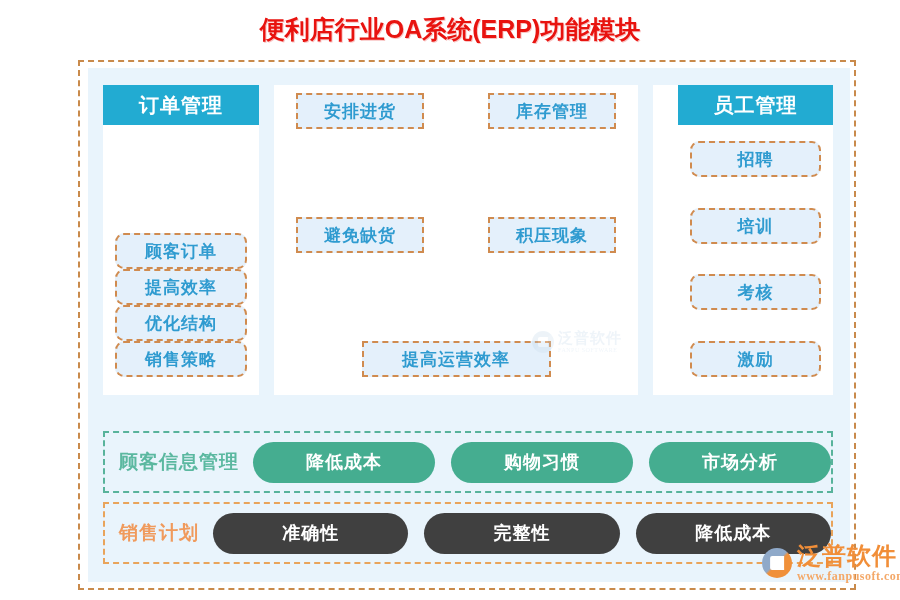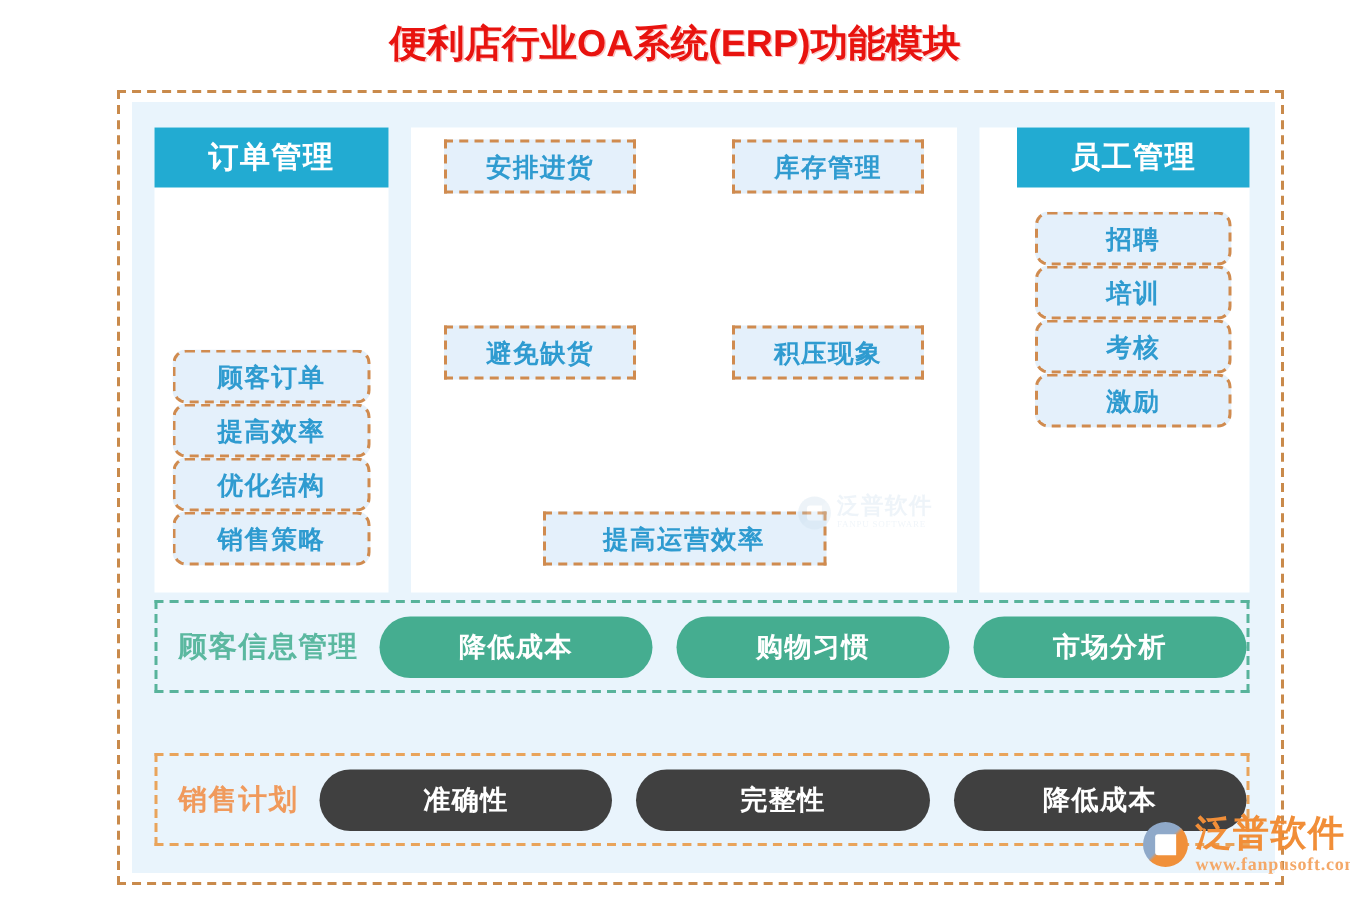--- a/index.html
+++ b/index.html
@@ -104,21 +104,21 @@
     height: 36px;
     box-sizing: border-box;
     letter-spacing: 1px;
   }
   .chip.round { border-radius: 9px; }
   .chip.square { border-radius: 0; }
 
   .col-orders .col-body { justify-content: flex-end; padding-bottom: 18px; }
   .col-orders .chip { width: 100%; }
 
-  .col-staff .col-body { padding-bottom: 18px; }
+  .col-staff .col-body { justify-content: space-between; padding-bottom: 18px; }
   .col-staff .chip { width: 100%; }
 
   
   .inv-grid {
     display: flex;
     flex-direction: column;
     height: 100%;
     justify-content: space-between;
     padding: 8px 22px 18px 22px;
     box-sizing: border-box;
@@ -137,21 +137,21 @@
     position: absolute;
     left: 103px;
     width: 730px;
     height: 62px;
     box-sizing: border-box;
     display: flex;
     align-items: center;
     padding-left: 14px;
   }
   .band-customer {
-    top: 400px;
+    top: 431px;
     border: 2px dashed #58B39B;
     justify-content: space-between;
   }
   .band-finance {
     top: 502px;
     border: 2px dashed #E9A45B;
   }
   .band-label {
     font-size: 19px;
     font-weight: bold;

